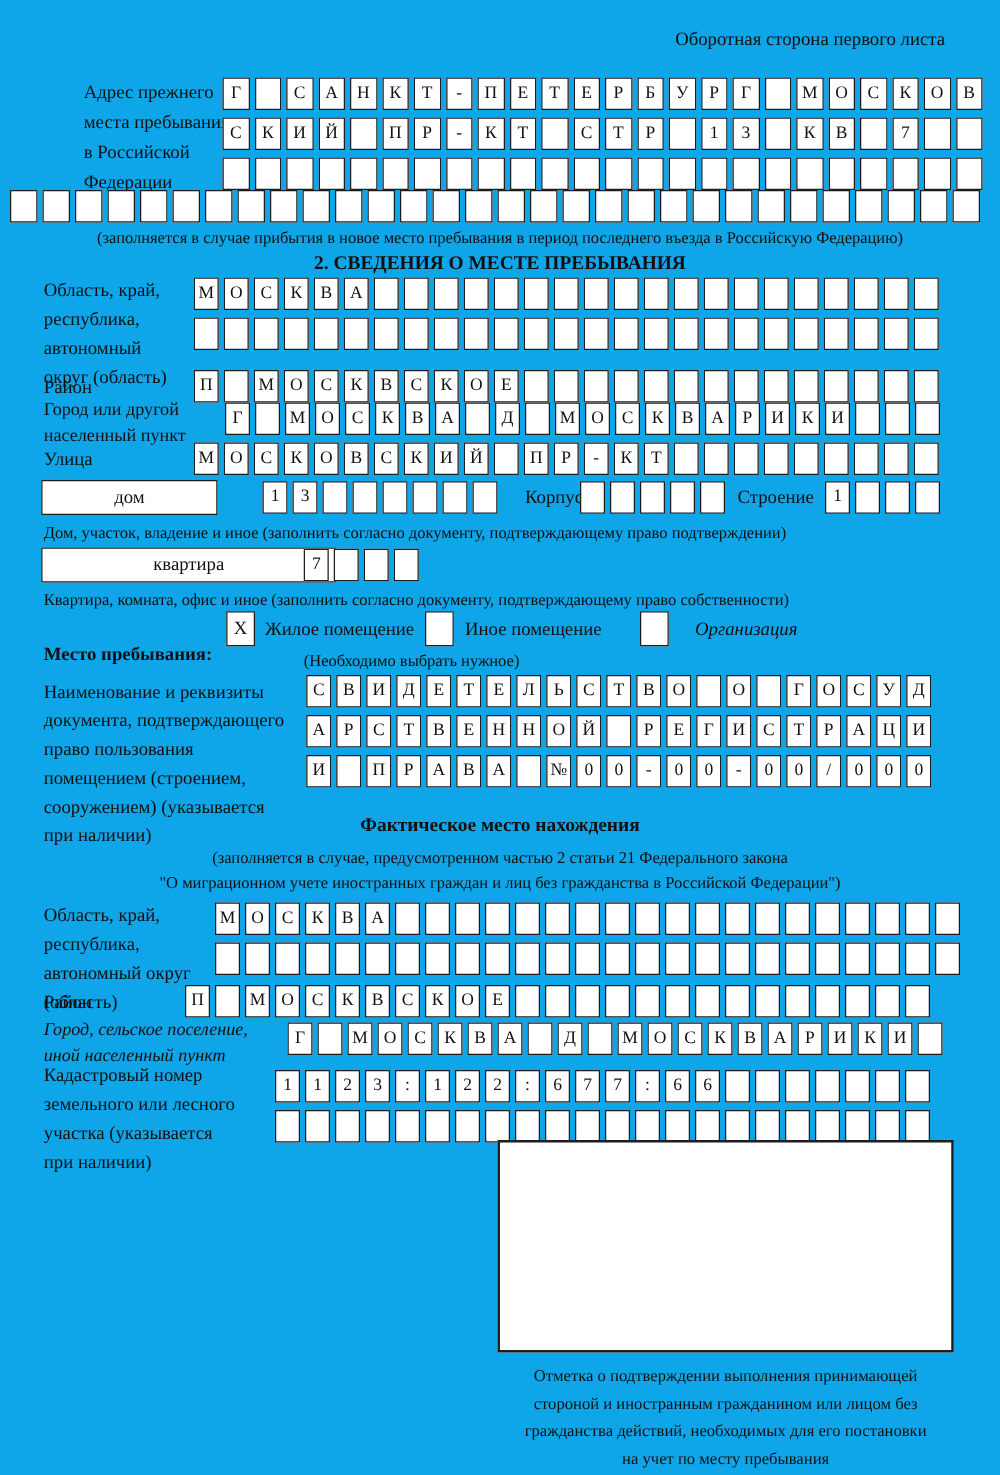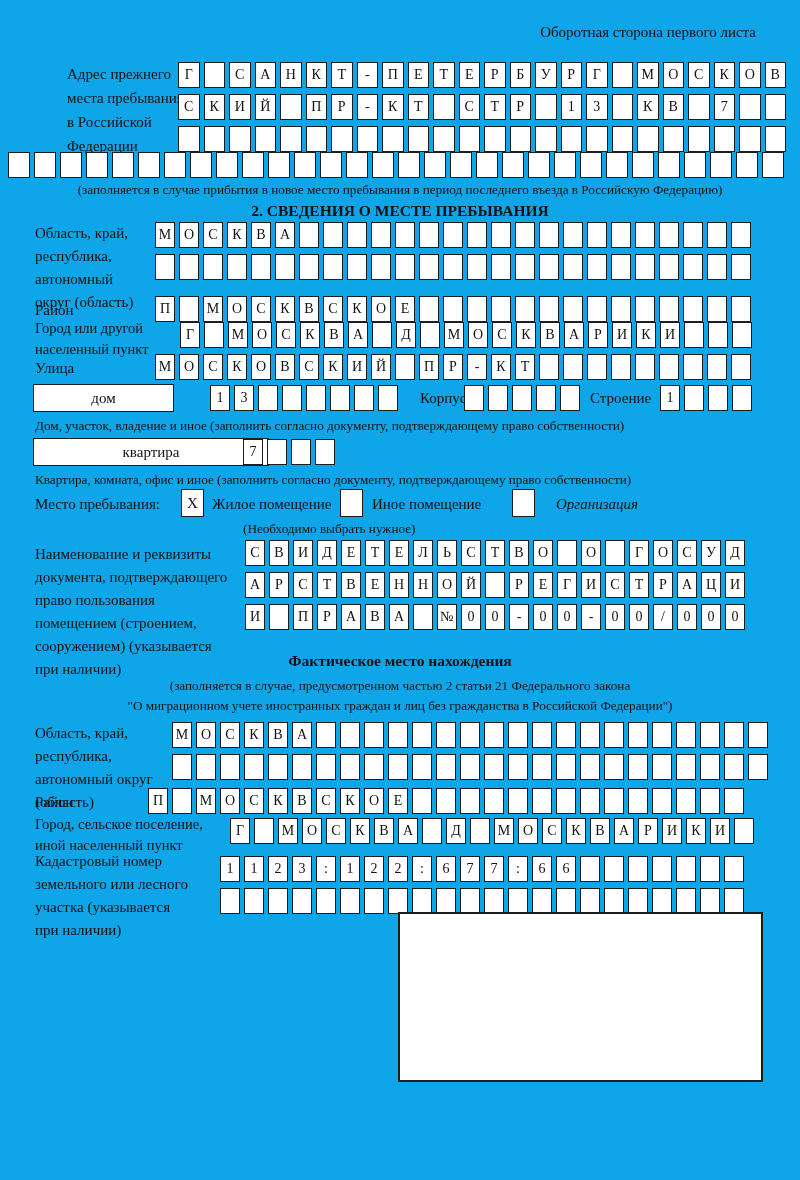--- a/index.html
+++ b/index.html
@@ -339,32 +339,32 @@
       <span class="cell"></span>
       <span class="cell"></span>
     </div>
   <div class="abs lbl" style="top:386px; left:590px;">Строение</div>
   <div class="abs cells" style="top:385px; left:660px;">
       <span class="cell">1</span>
       <span class="cell"></span>
       <span class="cell"></span>
       <span class="cell"></span>
     </div>
-  <div class="abs note" style="top:418px; left:35px;">Дом, участок, владение и иное (заполнить согласно документу, подтверждающему право собственности)</div>
+  <div class="abs note" style="top:418px; left:35px;">Дом, участок, владение и иное (заполнить согласно документу, подтверждающему право подтверждении)</div>
 
   <div class="abs labelbox" style="top:438px; left:33px; width:236px;">квартира</div>
   <div class="abs cells" style="top:439px; left:243px;">
       <span class="cell">7</span>
       <span class="cell"></span>
       <span class="cell"></span>
       <span class="cell"></span>
     </div>
   <div class="abs note" style="top:472px; left:35px;">Квартира, комната, офис и иное (заполнить согласно документу, подтверждающему право собственности)</div>
 
-  <div class="abs lbl" style="top:492px; left:35px;">Место пребывания:</div>
+  <div class="abs lbl" style="top:512px; left:35px;font-weight:bold;">Место пребывания:</div>
   <div class="abs chk" style="top:489px; left:181px;">X</div>
   <div class="abs lbl" style="top:492px; left:212px;">Жилое помещение</div>
   <div class="abs chk" style="top:489px; left:340px;"></div>
   <div class="abs lbl" style="top:492px; left:372px;">Иное помещение</div>
   <div class="abs chk" style="top:489px; left:512px;"></div>
   <div class="abs lbl" style="top:492px; left:556px;font-style:italic;">Организация</div>
   <div class="abs note" style="top:521px; left:243px;">(Необходимо выбрать нужное)</div>
 
   <div class="abs lbl tight" style="top:543px; left:35px;">
     <div>Наименование и реквизиты</div>
@@ -531,21 +531,21 @@
       <span class="cell"></span>
       <span class="cell"></span>
       <span class="cell"></span>
       <span class="cell"></span>
       <span class="cell"></span>
       <span class="cell"></span>
       <span class="cell"></span>
       <span class="cell"></span>
     </div>
 
-  <div class="abs lbl two" style="top:814px; left:35px;">
+  <div class="abs lbl two" style="top:814px; left:35px;font-style:italic;">
     <div>Город, сельское поселение,</div>
     <div>иной населенный пункт</div>
   </div>
   <div class="abs cells" style="top:818px; left:230px;">
       <span class="cell">Г</span>
       <span class="cell"></span>
       <span class="cell">М</span>
       <span class="cell">О</span>
       <span class="cell">С</span>
       <span class="cell">К</span>
@@ -616,14 +616,20 @@
       <span class="cell"></span>
       <span class="cell"></span>
       <span class="cell"></span>
       <span class="cell"></span>
       <span class="cell"></span>
       <span class="cell"></span>
       <span class="cell"></span>
     </div>
 
   <div class="abs bigbox" style="top:912px; left:398px; width:365px; height:170px;"></div>
+  <div class="abs" style="top:1090px; left:388px; width:385px; text-align:center; font-size:13.3px; line-height:22px;">
+    <div>Отметка о подтверждении выполнения принимающей</div>
+    <div>стороной и иностранным гражданином или лицом без</div>
+    <div>гражданства действий, необходимых для его постановки</div>
+    <div>на учет по месту пребывания</div>
+  </div>
 
 </div>
 
 </body></html>

